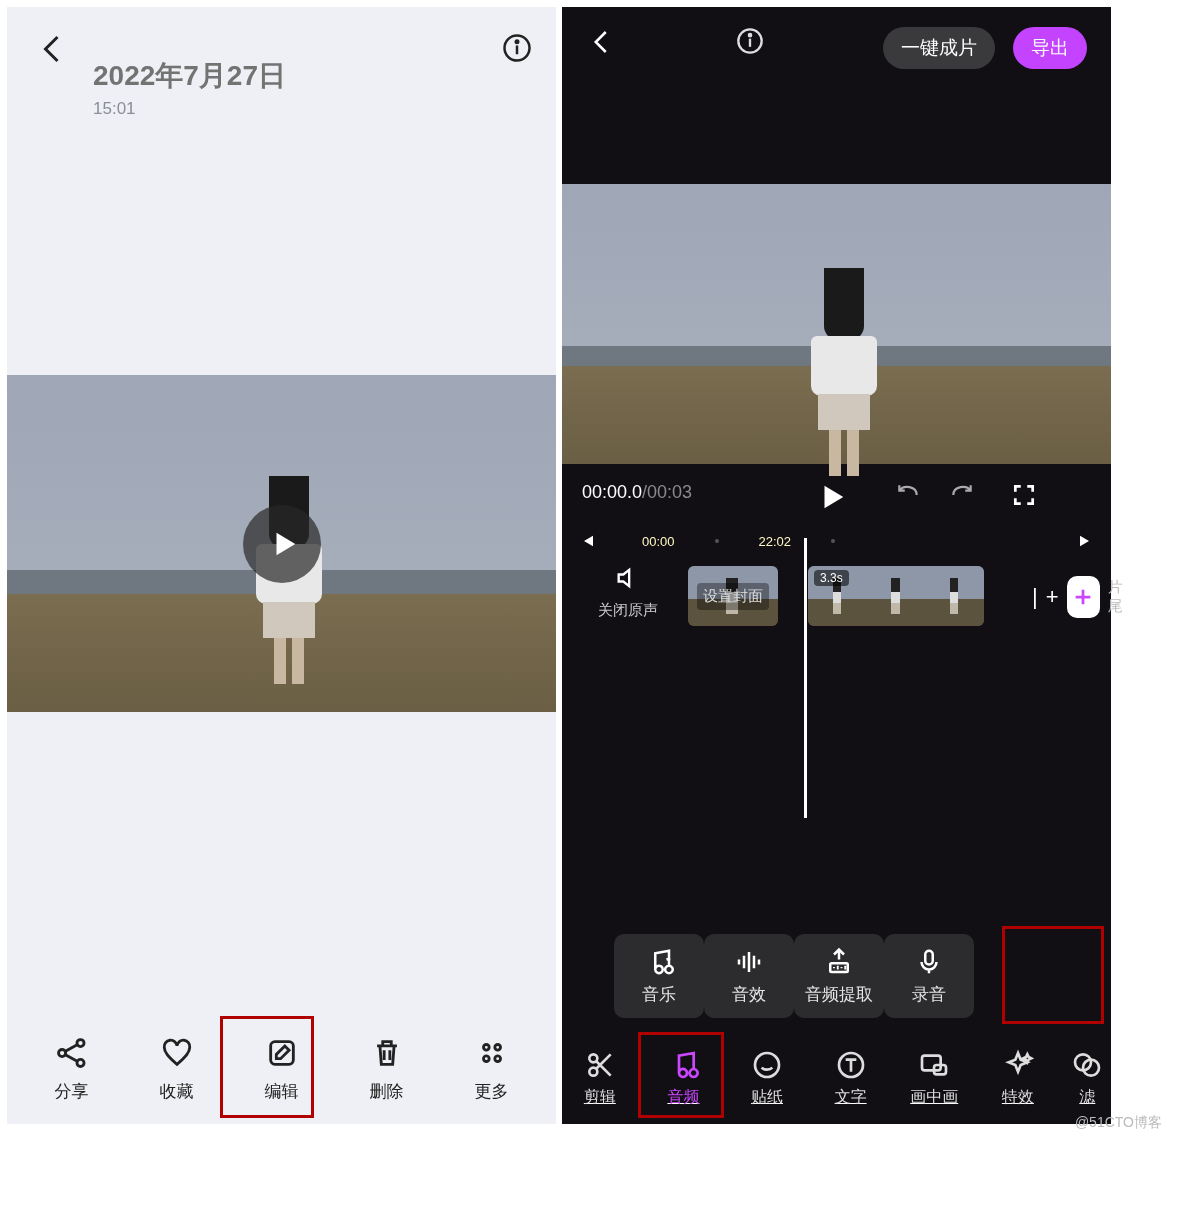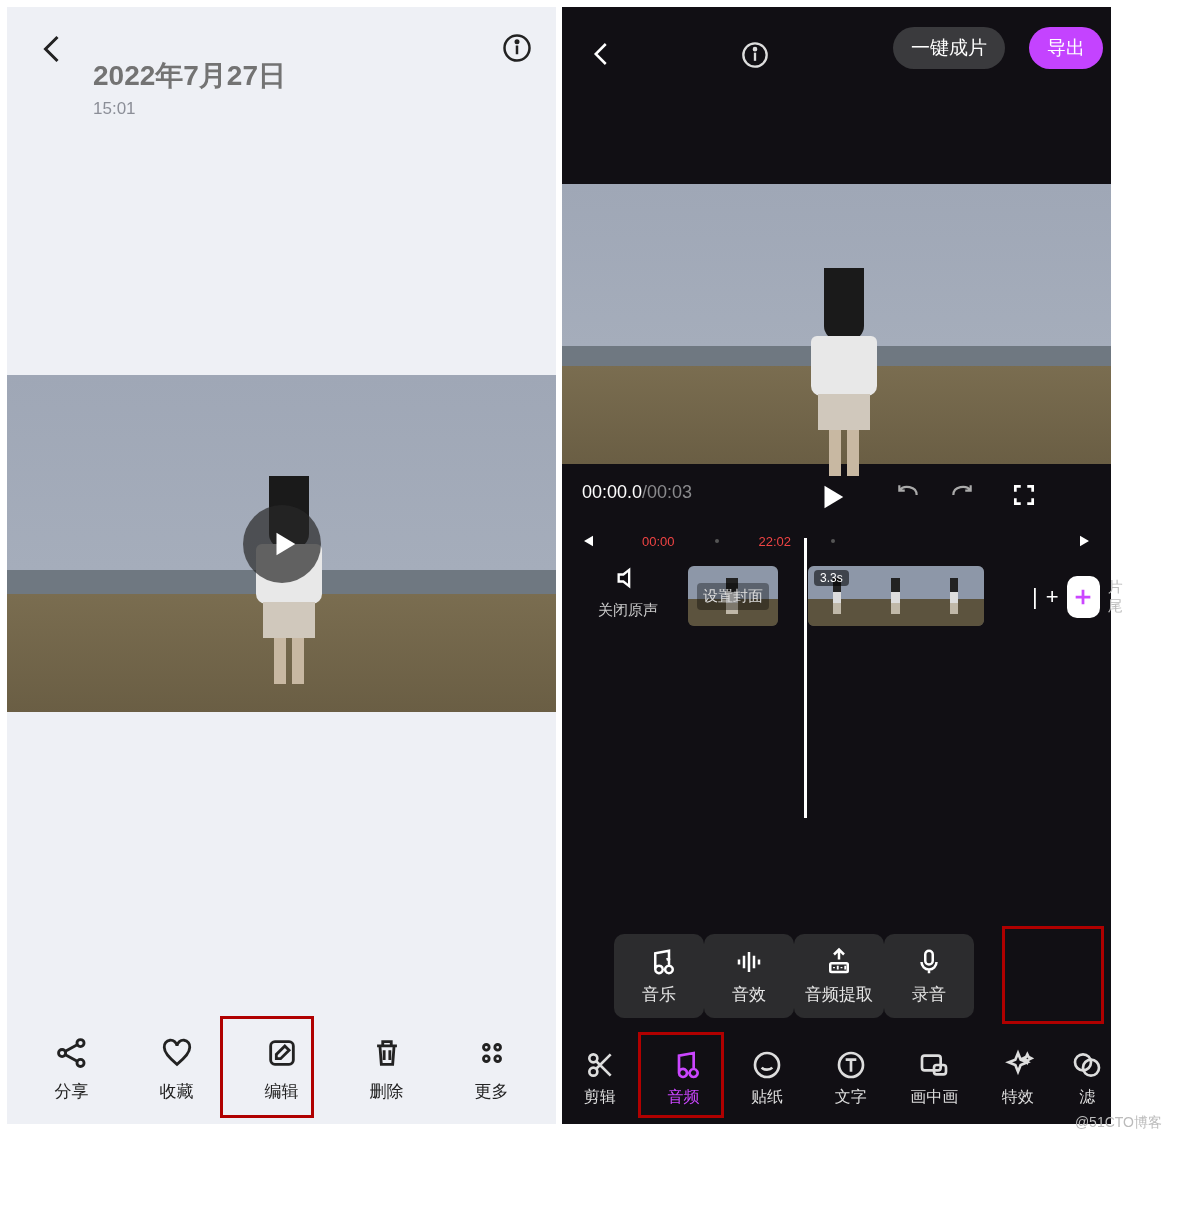--- a/index.html
+++ b/index.html
@@ -31,37 +31,37 @@
   .play-btn { position:absolute; left:50%; top:50%; width:78px; height:78px; margin:-39px 0 0 -39px; border-radius:50%; background:rgba(40,40,40,.7); display:flex; align-items:center; justify-content:center; }
   .play-btn svg { width:30px; height:30px; fill:#fff; margin-left:5px; }
 
   .l-toolbar { position:absolute; left:0; right:0; bottom:0; height:110px; display:flex; align-items:center; justify-content:space-around; padding:0 12px; }
   .l-tool { width:72px; display:flex; flex-direction:column; align-items:center; font-size:17px; color:#222; gap:10px; }
   .l-tool svg { width:34px; height:34px; stroke:#222; fill:none; stroke-width:2; }
   .highlight-red { position:absolute; border:3px solid #b00000; pointer-events:none; }
   .hl-edit { left:213px; bottom:6px; width:94px; height:102px; }
 
   
-  .r-header { display:flex; align-items:flex-end; padding:20px 8px 0 25px; gap:24px; }
+  .r-header { display:flex; align-items:flex-start; padding:20px 24px 0 25px; gap:18px; }
   .r-back { width:30px; height:30px; }
   .r-btn { padding:8px 18px; border-radius:28px; font-size:19px; }
   .r-btn-gray { background:#3a3a3d; color:#fff; margin-left:auto; }
   .r-btn-purple { background:#c443ff; color:#fff; }
   .r-info-ico { width:28px; height:28px; margin-left:auto; }
 
   .r-preview { margin-top:115px; width:549px; height:280px; position:relative; background:#8d97a8; }
 
   .r-controls { display:flex; align-items:flex-start; padding:18px 20px; font-size:18px; color:#fff; }
   .r-time-cur { color:#fff; }
   .r-time-dur { color:#8a8a8d; }
   .r-play { width:30px; height:30px; margin-left:125px; }
   .r-ctrl-ico { width:26px; height:26px; margin-left:48px; stroke:#aaa; fill:none; stroke-width:2; }
   .r-expand { width:26px; height:26px; margin-left:36px; stroke:#fff; fill:none; stroke-width:2.5; }
 
-  .r-ruler { display:flex; align-items:center; padding:2px 16px; font-size:13px; color:#ef4444; gap:36px; }
+  .r-ruler { display:flex; align-items:center; padding:2px 16px; font-size:13px; color:#fef9c3; gap:36px; }
   .r-ruler .tick { }
   .r-ruler .dot { width:4px; height:4px; background:#555; border-radius:50%; }
   .r-prev-ico, .r-next-ico { width:18px; height:18px; fill:#fff; }
   .r-ruler-mid { flex:1; display:flex; align-items:center; gap:40px; margin-left:10px; }
 
   .r-timeline { position:relative; height:90px; margin-top:6px; }
   .mute-col { position:absolute; left:30px; top:6px; width:72px; text-align:center; font-size:15px; color:#ccc; }
   .mute-col svg { width:28px; height:28px; stroke:#fff; fill:none; stroke-width:2; margin-bottom:6px; }
   .cover-set { position:absolute; left:126px; top:8px; width:90px; height:60px; background:#333 center/cover; border-radius:6px; display:flex; align-items:center; justify-content:center; font-size:15px; color:#ddd; overflow:hidden;}
   .cover-set .mini { position:absolute; inset:0; }
@@ -72,21 +72,21 @@
   .add-clip { position:absolute; left:470px; top:18px; display:flex; align-items:center; gap:8px; color:#fff; font-size:22px; }
   .plus-box { width:42px; height:42px; background:#fff; border-radius:10px; display:flex; align-items:center; justify-content:center; }
   .plus-box svg { width:22px; height:22px; stroke:#cb46ff; stroke-width:3; }
   .tail-txt { font-size:15px; color:#bbb; }
 
   .r-audio-tools { position:absolute; left:52px; bottom:106px; display:flex; }
   .a-tool { width:90px; height:84px; background:#2c2c2e; border-radius:10px; display:flex; flex-direction:column; align-items:center; justify-content:center; gap:6px; font-size:17px; color:#e5e5e5; }
   .a-tool svg { width:30px; height:30px; stroke:#fff; fill:none; stroke-width:2; }
   .hl-audioext { right:7px; bottom:100px; width:102px; height:98px; }
 
-  .r-bottombar { position:absolute; left:0; right:0; bottom:0; height:92px; display:flex; align-items:center; gap:20px; padding:0 6px; }
+  .r-bottombar { position:absolute; left:0; right:0; bottom:0; height:92px; display:flex; align-items:center; gap:20px; padding:0 6px;text-decoration:underline; }
   .b-tool { width:72px; display:flex; flex-direction:column; align-items:center; gap:6px; font-size:16px; color:#ddd; }
   .b-tool svg { width:32px; height:32px; stroke:#ddd; fill:none; stroke-width:2; }
   .b-tool.active { color:#cb46ff; }
   .b-tool.active svg { stroke:#cb46ff; }
   .hl-audio { left:76px; bottom:6px; width:86px; height:86px; }
 
   .mini-scene { background:linear-gradient(#8d97a8 0%,#8d97a8 55%,#5c533e 55%,#5c533e 100%); position:relative; }
   .mini-scene::after { content:""; position:absolute; left:42%; top:20%; width:14%; height:60%; background:linear-gradient(#222 0 40%,#ddd 40% 70%,#c0b8a8 70%); }
 </style>
 </head>

